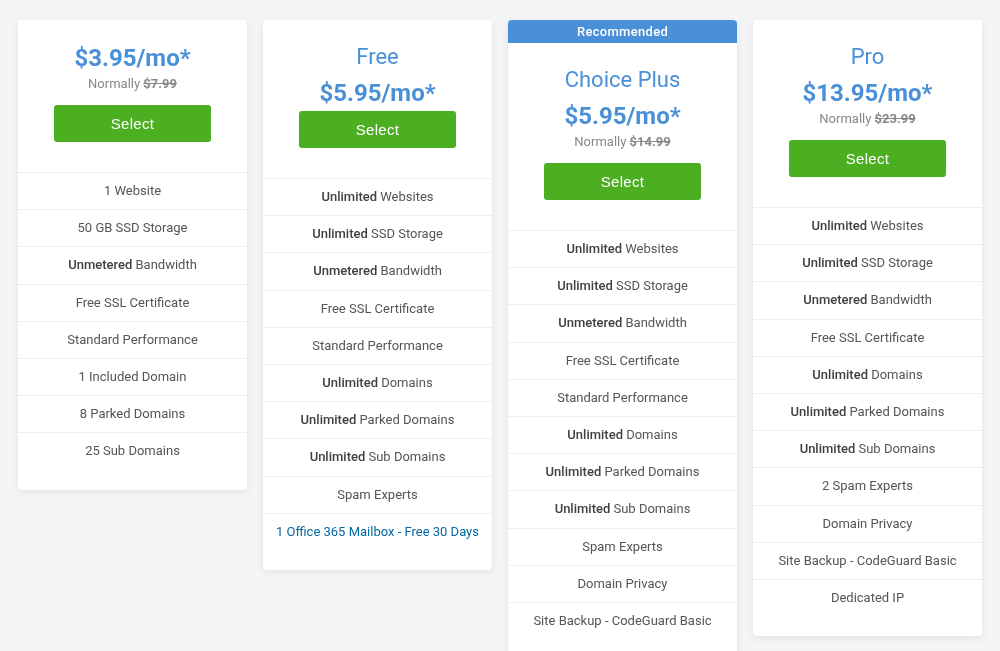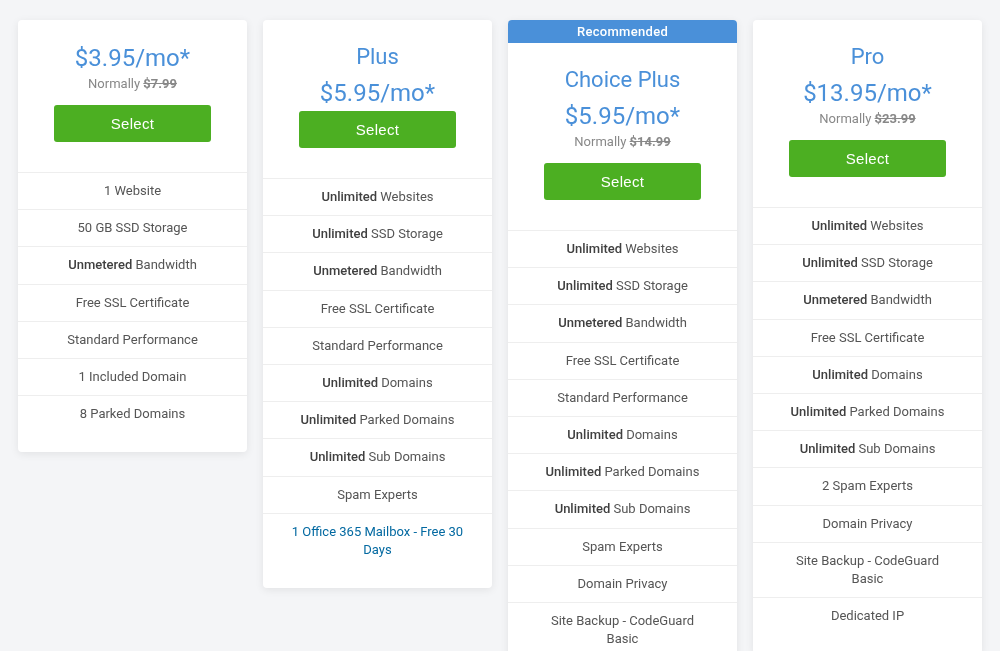--- a/index.html
+++ b/index.html
@@ -46,21 +46,21 @@
       padding: 24px 16px 16px;
     }
     .plan-name {
       font-size: 22px;
       font-weight: 400;
       color: #4a90d9;
       margin-bottom: 10px;
     }
     .plan-price {
       font-size: 24px;
-      font-weight: 400;
+      font-weight: 700;
       color: #4a90d9;
       margin-bottom: 4px;
     }
     .plan-normal-price {
       font-size: 13px;
       color: #888;
       margin-bottom: 14px;
     }
     .plan-normal-price s {
       text-decoration: line-through;
@@ -79,21 +79,21 @@
       margin-bottom: 4px;
       letter-spacing: 0.3px;
     }
     .features-list {
       list-style: none;
       margin-top: 10px;
     }
     .features-list li {
       font-size: 13px;
       color: #555;
-      padding: 9px 28px;
+      padding: 9px 10px;
       border-top: 1px solid #eee;
       line-height: 1.4;
     }
     .features-list li .highlight {
       color: #404040;
       font-weight: 500;
     }
     .features-list li .link-blue {
       color: #0369a1;
     }
@@ -122,25 +122,26 @@
     <button class="select-btn">Select</button>
   </div>
       <ul class="features-list">
         <li>1 Website</li>
         <li>50 GB SSD Storage</li>
         <li><span class="highlight">Unmetered</span> Bandwidth</li>
         <li>Free SSL Certificate</li>
         <li>Standard Performance</li>
         <li>1 Included Domain</li>
         <li>8 Parked Domains</li>
+        <li>25 Sub Domains</li>
       </ul>
     </div>
     <div class="plan-card">
       <div class="plan-header">
-    <div class="plan-name">Plus</div>
+    <div class="plan-name">Free</div>
     <div class="plan-price">$5.95/mo*</div>
     <button class="select-btn">Select</button>
   </div>
       <ul class="features-list">
         <li><span class="highlight">Unlimited</span> Websites</li>
         <li><span class="highlight">Unlimited</span> SSD Storage</li>
         <li><span class="highlight">Unmetered</span> Bandwidth</li>
         <li>Free SSL Certificate</li>
         <li>Standard Performance</li>
         <li><span class="highlight">Unlimited</span> Domains</li>

